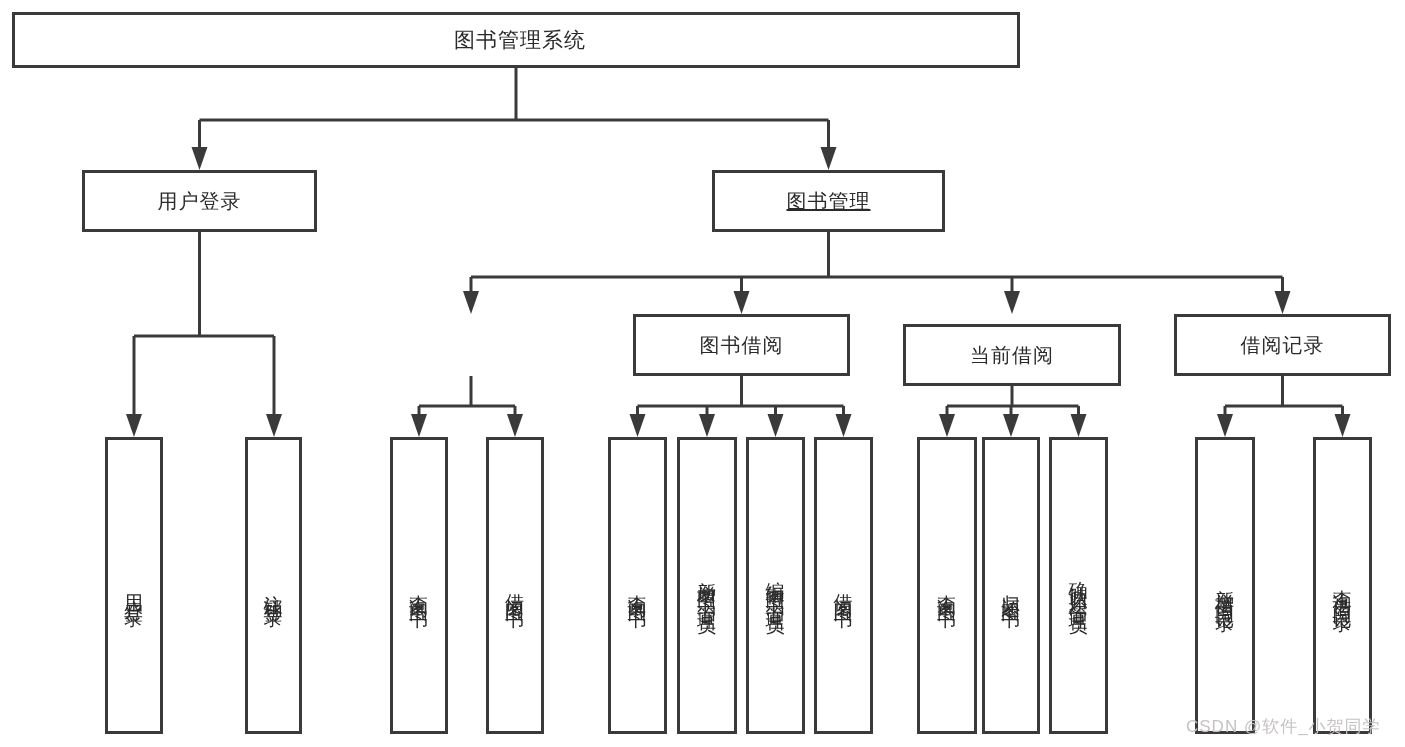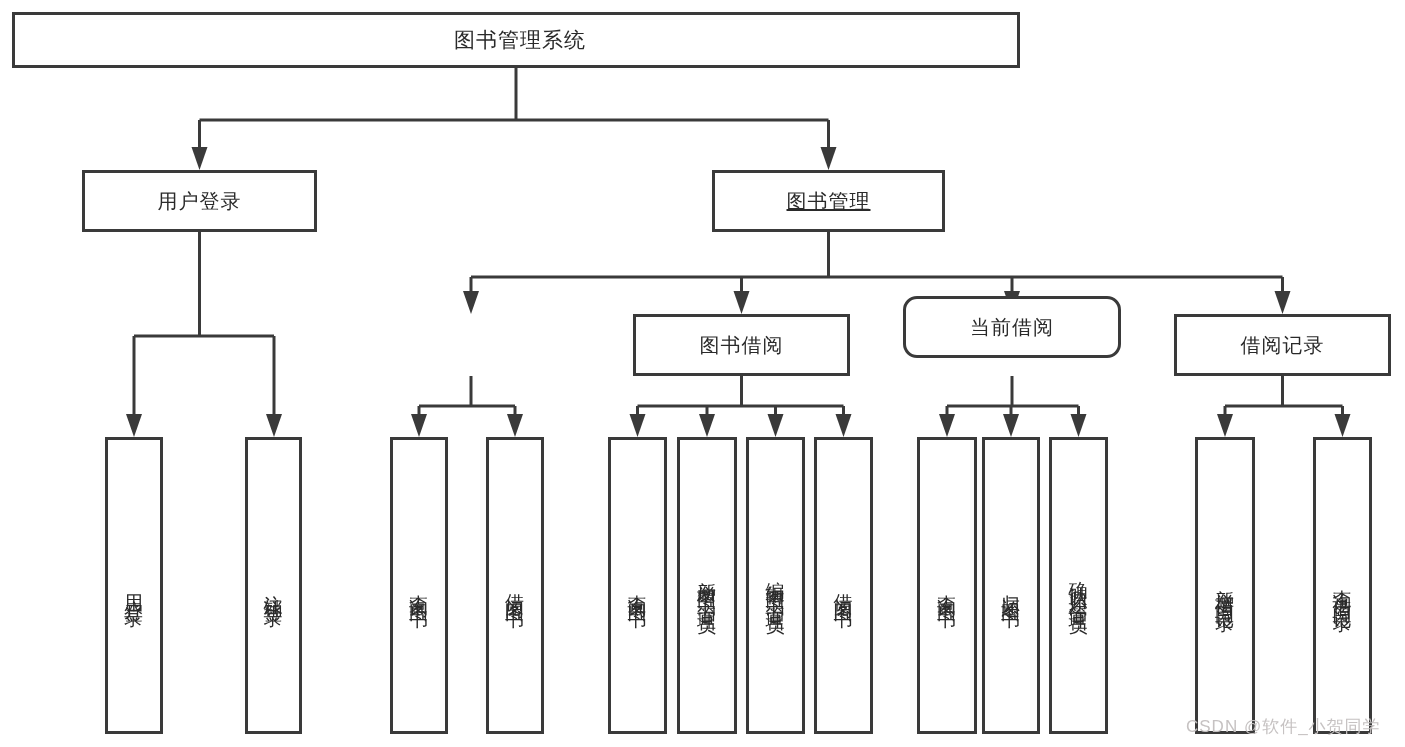--- a/index.html
+++ b/index.html
@@ -123,21 +123,21 @@
   <div class="node hnode" style="left:82px; top:170px; width:235px; height:62px;">
     <span>用户登录</span>
   </div>
   <div class="node hnode" style="left:712px; top:170px; width:233px; height:62px;text-decoration:underline;">
     <span>图书管理</span>
   </div>
 
   <div class="node hnode" style="left:633px; top:314px; width:217px; height:62px;text-align:right;">
     <span>图书借阅</span>
   </div>
-  <div class="node hnode" style="left:903px; top:296px; width:218px; height:62px;border-radius:14px;">
+  <div class="node hnode" style="left:903px; top:324px; width:218px; height:62px;">
     <span>当前借阅</span>
   </div>
   <div class="node hnode" style="left:1174px; top:314px; width:217px; height:62px;text-align:center;">
     <span>借阅记录</span>
   </div>
 
   <div class="node vnode" style="left:105px; top:437px; width:58px; height:297px;">
     <span>用户登录</span>
   </div>
   <div class="node vnode" style="left:245px; top:437px; width:57px; height:297px;">

